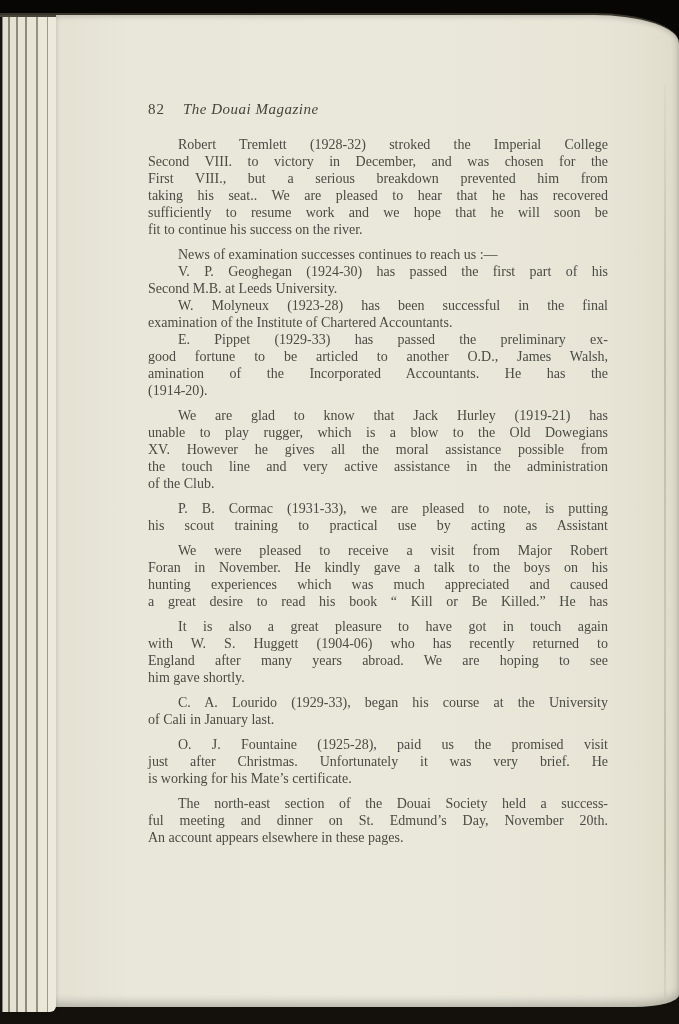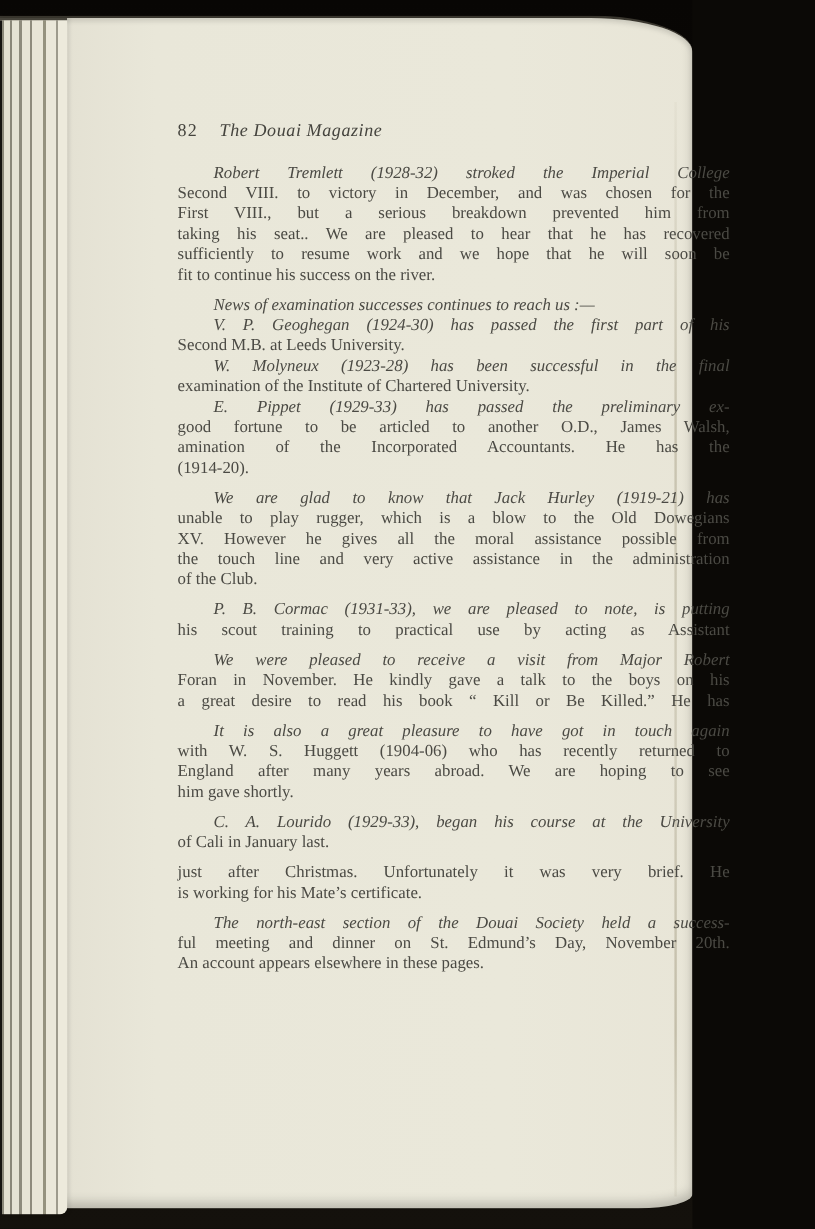--- a/index.html
+++ b/index.html
@@ -3,21 +3,21 @@
 <meta charset="utf-8">
 <style>
   html, body {
     margin: 0; padding: 0;
     width: 679px; height: 1024px;
     background: #0b0906;
     overflow: hidden;
   }
   .book {
     position: relative;
-    width: 577px; height: 1024px;
+    width: 679px; height: 1024px;
     background: linear-gradient(180deg, #080604 0%, #14110c 100%);
   }
   
   .page {
     position: absolute;
     left: 0; right: 0; top: 13px; bottom: 17px;
     background: linear-gradient(90deg,
       #d9d6c7 0px, #e4e1d3 55px, #e9e7d9 130px,
       #eae8da 420px, #e8e5d7 600px, #e3e0d0 650px, #dedbcb 679px);
     border-top: 2px solid #39362e;
@@ -83,21 +83,21 @@
     margin-left: 18px;
     letter-spacing: 0.5px;
   }
   .paragraph { margin: 0; }
   .paragraph.gap { margin-top: 8px; }
   .line {
     text-align: justify;
     text-align-last: justify;
   }
   .line.last { text-align-last: left; }
-  .line.first { text-indent: 30px; font-style: italic; }
+  .line.first { text-indent: 30px; }
 </style>
 </head>
 <body>
 
 <div class="book">
   <div class="page">
     <div class="crease"></div>
     <div class="text-col">
       <div class="running-head">
         <span class="pagenum">82</span><span class="title">The Douai Magazine</span>
@@ -113,21 +113,21 @@
           </div>
           <div class="paragraph gap">
             <div class="line first last">News of examination successes continues to reach us :—</div>
           </div>
           <div class="paragraph">
             <div class="line first">V. P. Geoghegan (1924-30) has passed the first part of his</div>
             <div class="line last">Second M.B. at Leeds University.</div>
           </div>
           <div class="paragraph">
             <div class="line first">W. Molyneux (1923-28) has been successful in the final</div>
-            <div class="line last">examination of the Institute of Chartered University.</div>
+            <div class="line last">examination of the Institute of Chartered Accountants.</div>
           </div>
           <div class="paragraph">
             <div class="line first">E. Pippet (1929-33) has passed the preliminary ex-</div>
             <div class="line">good fortune to be articled to another O.D., James Walsh,</div>
             <div class="line">amination of the Incorporated Accountants.  He has the</div>
             <div class="line last">(1914-20).</div>
           </div>
           <div class="paragraph gap">
             <div class="line first">We are glad to know that Jack Hurley (1919-21) has</div>
             <div class="line">unable to play rugger, which is a blow to the Old Dowegians</div>
@@ -135,33 +135,35 @@
             <div class="line">the touch line and very active assistance in the administration</div>
             <div class="line last">of the Club.</div>
           </div>
           <div class="paragraph gap">
             <div class="line first">P. B. Cormac (1931-33), we are pleased to note, is putting</div>
             <div class="line">his scout training to practical use by acting as Assistant</div>
           </div>
           <div class="paragraph gap">
             <div class="line first">We were pleased to receive a visit from Major Robert</div>
             <div class="line">Foran in November.  He kindly gave a talk to the boys on his</div>
+            <div class="line">hunting experiences which was much appreciated and caused</div>
             <div class="line">a great desire to read his book “ Kill or Be Killed.”  He has</div>
           </div>
           <div class="paragraph gap">
             <div class="line first">It is also a great pleasure to have got in touch again</div>
             <div class="line">with W. S. Huggett (1904-06) who has recently returned to</div>
             <div class="line">England after many years abroad.  We are hoping to see</div>
             <div class="line last">him gave shortly.</div>
           </div>
           <div class="paragraph gap">
             <div class="line first">C. A. Lourido (1929-33), began his course at the University</div>
             <div class="line last">of Cali in January last.</div>
           </div>
           <div class="paragraph gap">
+            <div class="line first">O. J. Fountaine (1925-28), paid us the promised visit</div>
             <div class="line">just after Christmas.  Unfortunately it was very brief.  He</div>
             <div class="line last">is working for his Mate’s certificate.</div>
           </div>
           <div class="paragraph gap">
             <div class="line first">The north-east section of the Douai Society held a success-</div>
             <div class="line">ful meeting and dinner on St. Edmund’s Day, November 20th.</div>
             <div class="line last">An account appears elsewhere in these pages.</div>
           </div>
         </div>
     </div>

